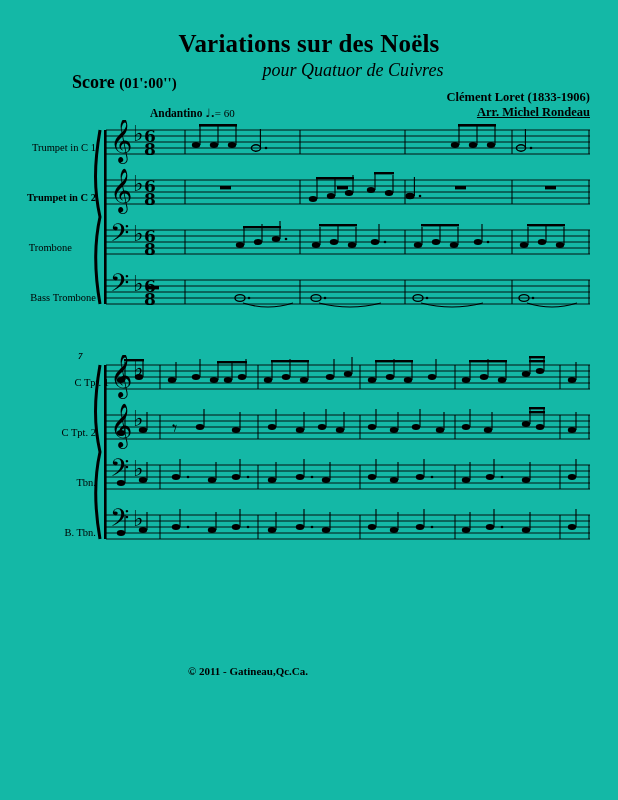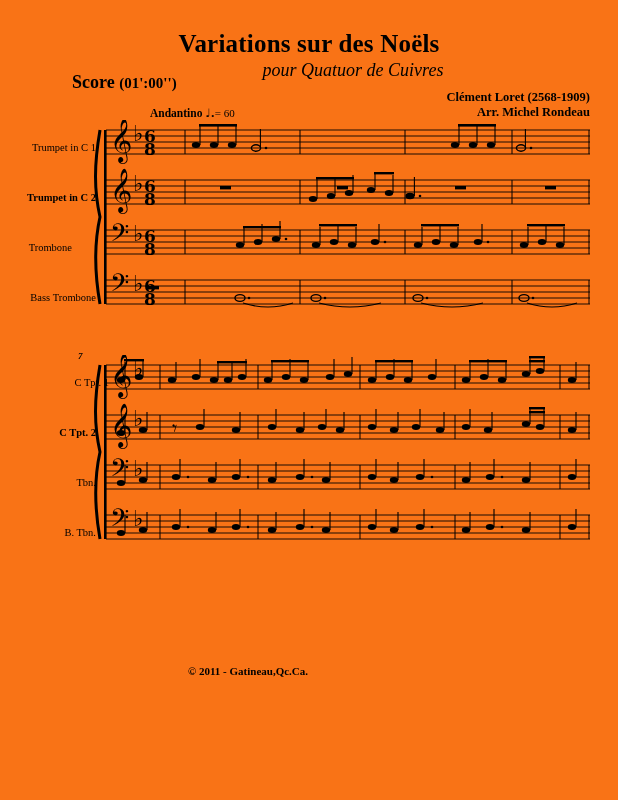--- a/index.html
+++ b/index.html
@@ -12,21 +12,21 @@
     height: 800px;
     position: relative;
     font-family: "Liberation Serif", serif;
     color: #000;
     overflow: hidden;
   }
   .page {
     position: relative;
     width: 618px;
     height: 800px;
-    background: #f97316;
+    background: #14b8a6;
   }
 
   
   .title {
     position: absolute;
     top: 30px;
     left: 0;
     width: 618px;
     text-align: center;
     font-size: 25px;
@@ -62,20 +62,21 @@
     font-size: 12.5px;
     font-weight: bold;
   }
   .arranger {
     position: absolute;
     top: 105px;
     right: 28px;
     text-align: right;
     font-size: 12.5px;
     font-weight: bold;
+    text-decoration: underline;
   }
   .tempo {
     position: absolute;
     top: 106px;
     left: 150px;
     font-size: 11.5px;
     font-weight: bold;
     white-space: nowrap;
     text-align: center;
   }
@@ -122,21 +123,21 @@
 <div class="page">
 
   <div class="title">Variations sur des Noëls</div>
   <div class="subtitle">pour Quatuor de Cuivres</div>
 
   <div class="score-label">
     <span>Score</span>
     <span class="dur">(01':00'')</span>
   </div>
 
-  <div class="composer">Clément Loret (2568-1909)</div>
+  <div class="composer">Clément Loret (1833-1906)</div>
   <div class="arranger">Arr. Michel Rondeau</div>
 
   <div class="tempo">
     <span>Andantino</span>
     <span class="mus">♩.</span><span class="eq">= 60</span>
   </div>
 
   <div class="system" id="system-1">
 
     <div class="stafflabel" style="top:22px; left:0px; width:96px;">Trumpet in C 1</div>
@@ -347,21 +348,21 @@
         <path d="M527 183 Q552 191 577 183" fill="none" stroke="#000" stroke-width="1.1"></path>
       </g>
     </svg>
   </div>
 
   <div class="system" id="system-2">
 
     <div class="measure-number" style="top:-4px; left:78px;">7</div>
 
     <div class="stafflabel" style="top:22px; left:0px; width:109px;">C Tpt. 1</div>
-    <div class="stafflabel" style="top:72px; left:0px; width:96px;font-weight:bold;">C Tpt. 2</div>
+    <div class="stafflabel" style="top:72px; left:0px; width:96px;">C Tpt. 2</div>
     <div class="stafflabel" style="top:122px; left:0px; width:96px;">Tbn.</div>
     <div class="stafflabel" style="top:172px; left:0px; width:96px;">B. Tbn.</div>
 
     <svg width="618" height="210" viewBox="0 0 618 210">
       <g stroke="#000" stroke-width="0.9">
         <line x1="106" y1="10" x2="590" y2="10"></line>
         <line x1="106" y1="16" x2="590" y2="16"></line>
         <line x1="106" y1="22" x2="590" y2="22"></line>
         <line x1="106" y1="28" x2="590" y2="28"></line>
         <line x1="106" y1="34" x2="590" y2="34"></line>

